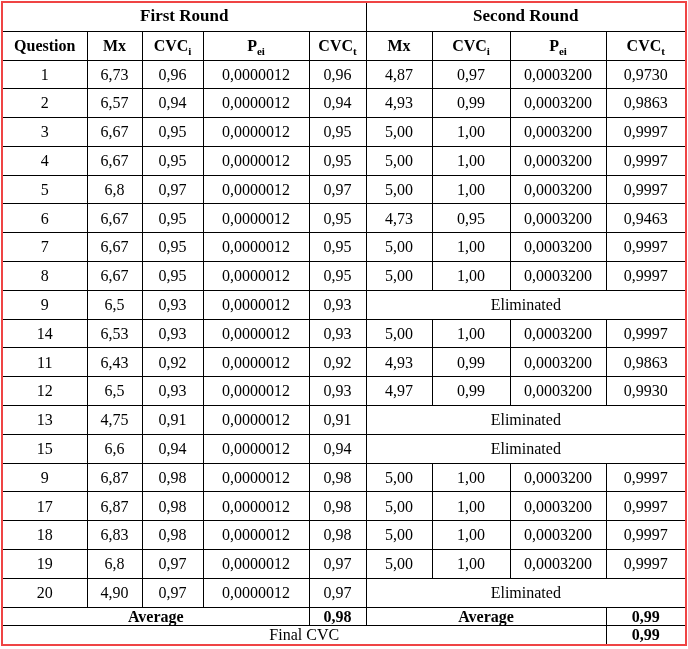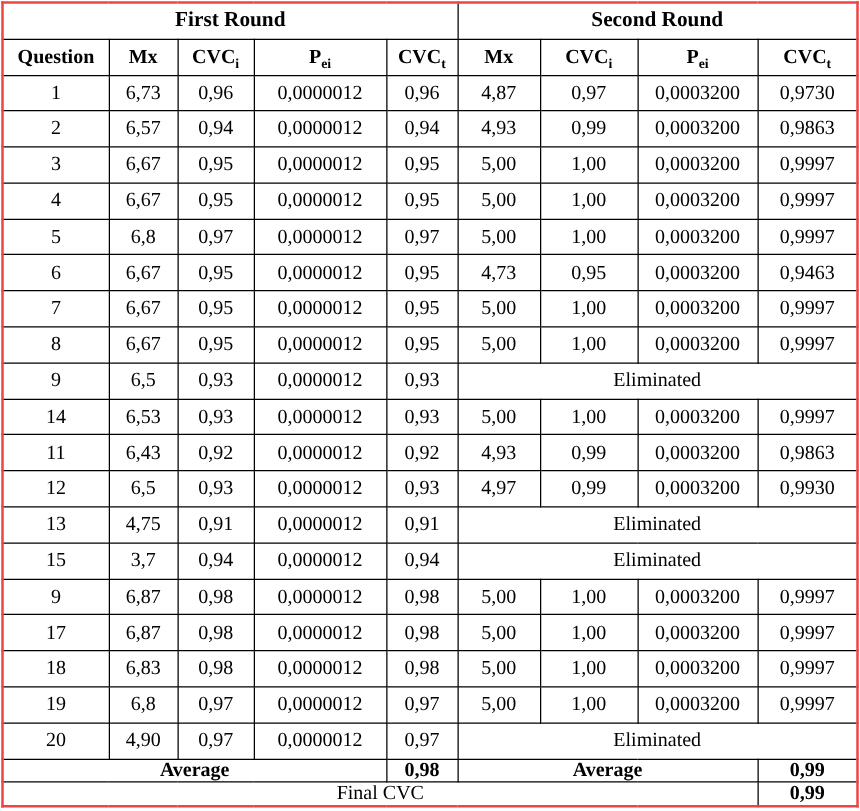--- a/index.html
+++ b/index.html
@@ -214,21 +214,21 @@
         <tr>
           <td>13</td>
           <td>4,75</td>
           <td>0,91</td>
           <td>0,0000012</td>
           <td>0,91</td>
           <td colspan="4">Eliminated</td>
         </tr>
         <tr>
           <td>15</td>
-          <td>3,7</td>
+          <td>6,6</td>
           <td>0,94</td>
           <td>0,0000012</td>
           <td>0,94</td>
           <td colspan="4">Eliminated</td>
         </tr>
         <tr>
           <td>9</td>
           <td>6,87</td>
           <td>0,98</td>
           <td>0,0000012</td>

